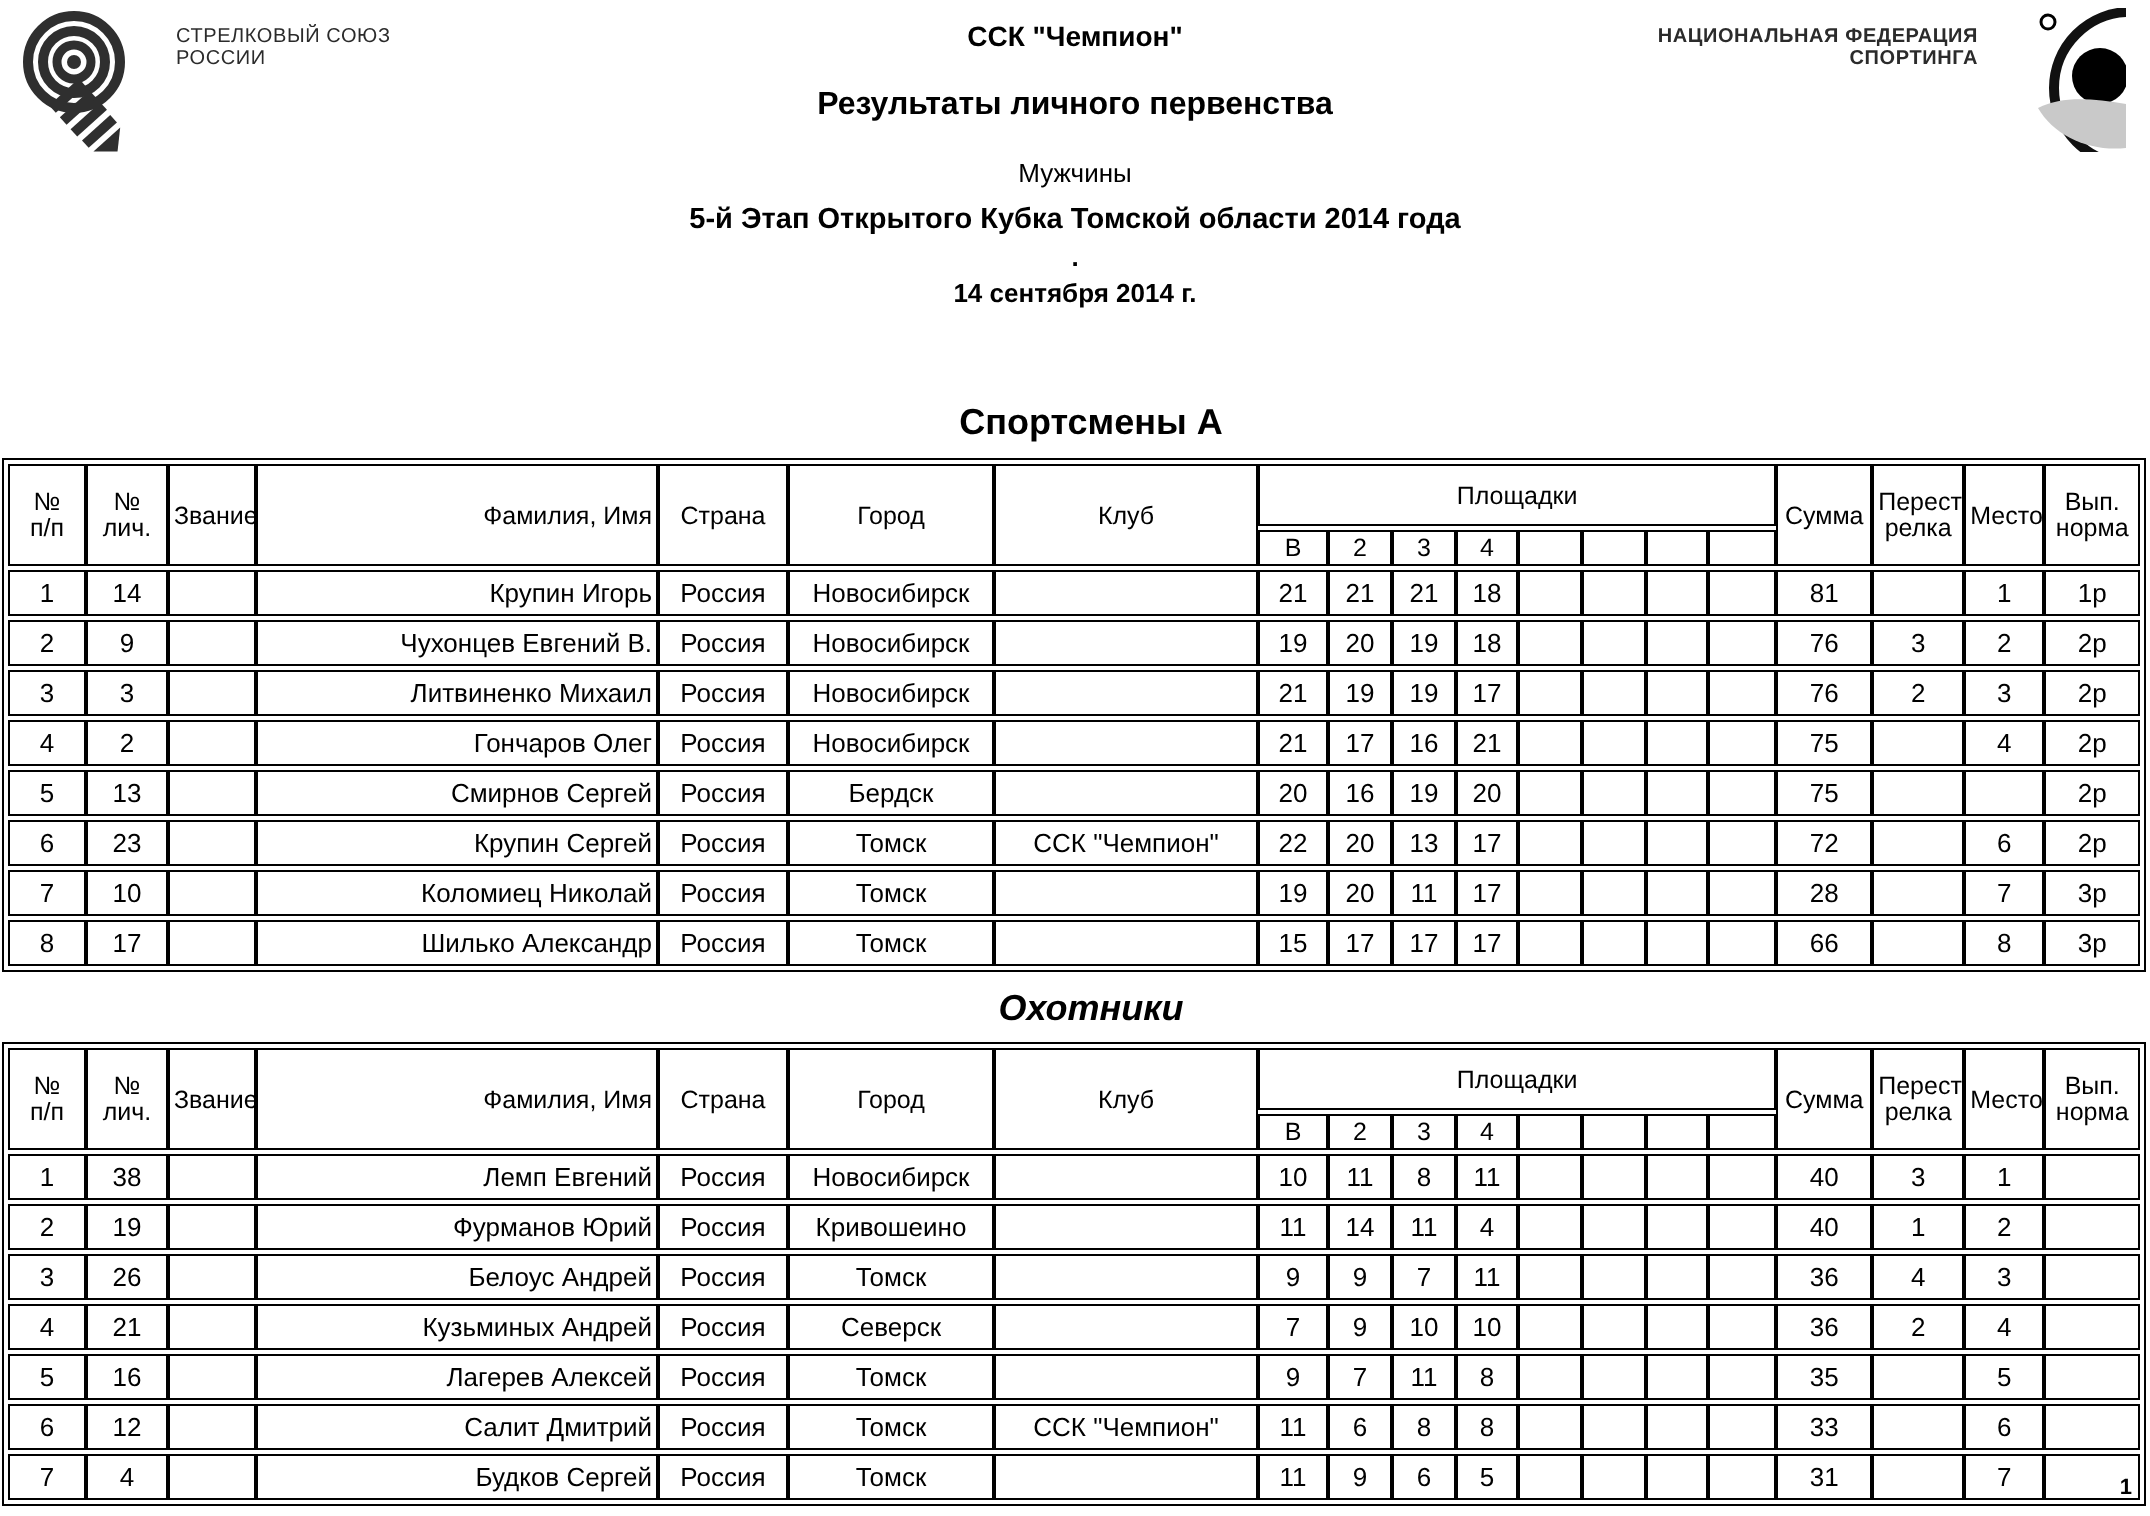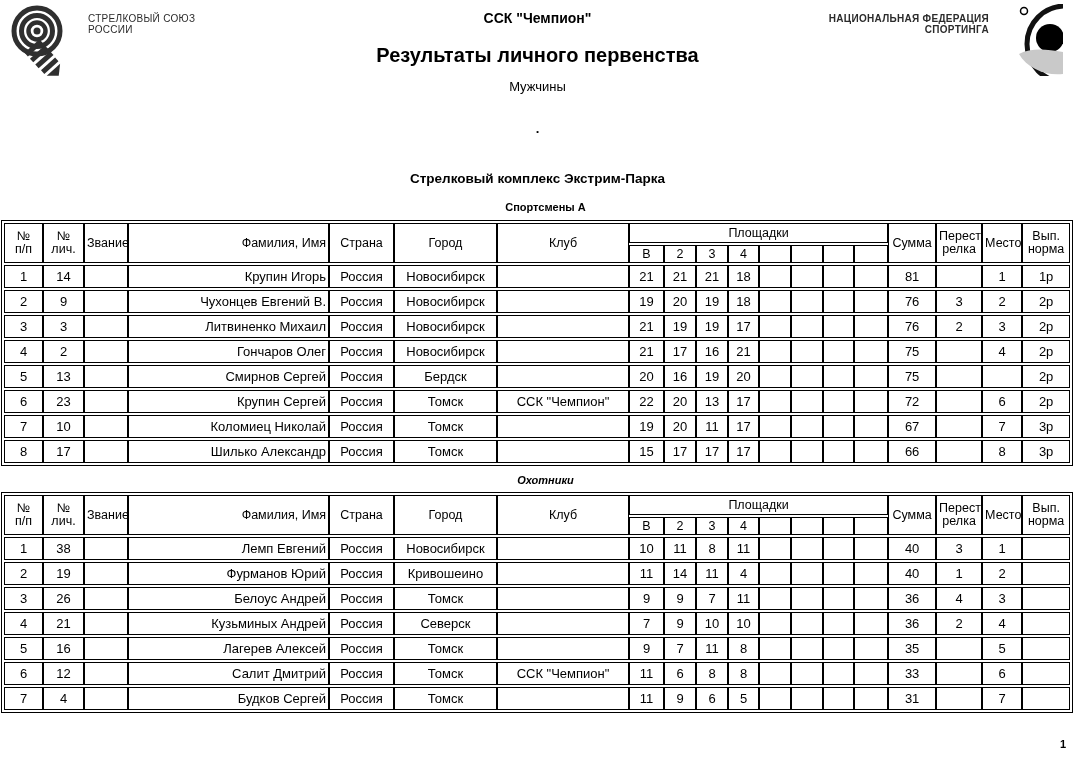--- a/index.html
+++ b/index.html
@@ -10,38 +10,38 @@
   
   .hdr { position:absolute; top:0; left:0; width:1075px; height:198px; }
   .logo-left { position:absolute; left:10px; top:4px; }
   .org-left  { position:absolute; left:88px; top:13px; font-size:10px; line-height:11px;
                color:#2b2b2b; letter-spacing:.3px; }
   .org-right { position:absolute; right:86px; top:13px; font-size:10px; line-height:11px;
                color:#2b2b2b; letter-spacing:.3px; text-align:right;font-weight:bold; }
   .logo-right { position:absolute; left:1013px; top:4px; }
   .t { position:absolute; left:0; right:0; text-align:center; }
   .t-club    { top:10px;  font-size:14px;   font-weight:bold; }
-  .t-results { top:44px;  font-size:20px;   font-weight:bold; }
+  .t-results { top:44px;  font-size:16px;   font-weight:bold; }
   .t-category{ top:79px;  font-size:13px; }
   .t-event   { top:102px; font-size:14.5px; font-weight:bold; }
   .t-dot     { top:121px; font-size:13px;   font-weight:bold; }
   .t-date    { top:139px; font-size:13px;   font-weight:bold; }
   .t-venue   { top:171px; font-size:13.5px; font-weight:bold; }
   
   #sections { position:absolute; top:198px; left:1px; width:1073px; }
-  .section-title { margin:3px 0 7px 0; text-align:center; font-size:11px; font-weight:bold;padding-left:16px; }
+  .section-title { margin:3px 0 7px 0; text-align:center; font-size:18px; font-weight:bold;padding-left:16px; }
   .sec + .sec .section-title { margin-top:8px; margin-bottom:6px;font-style:italic; }
   .twrap { border:1px solid #000; padding:0 2px; width:1072px; box-sizing:border-box; background:#fff; }
   table { width:100%; border-collapse:separate; border-spacing:0 2px; table-layout:fixed; }
   th, td { border:1px solid #000; box-sizing:border-box; overflow:hidden; white-space:nowrap;
            text-align:center; vertical-align:middle; padding:0 2px; }
   th { font-weight:normal; font-size:12.5px; }
   td { font-size:13px; height:23px; }
   th.al, td.al { text-align:right; padding-left:8px; }
-  .hrow1 th.gr { height:20px; }
+  .hrow1 th.gr { height:31px; }
   .hrow2 th { height:18px; }
   .l { display:block; line-height:13px; }
   
   .c-npp{width:39px} .c-nlich{width:41px} .c-zvanie{width:44px} .c-name{width:201px}
   .c-country{width:65px} .c-city{width:103px} .c-club{width:132px}
   .c-p1{width:35px} .c-p2{width:32px} .c-p3{width:32px} .c-p4{width:31px}
   .c-p5{width:32px} .c-p6{width:32px} .c-p7{width:31px} .c-p8{width:34px}
   .c-sum{width:48px} .c-shootoff{width:46px} .c-place{width:40px} .c-norm{width:48px}
   
   .pageno { position:absolute; top:738px; right:9px; font-size:11px; font-weight:bold; }
@@ -68,22 +68,23 @@
   </svg>
 
   <div class="org-left">
     <div>СТРЕЛКОВЫЙ СОЮЗ</div>
     <div>РОССИИ</div>
   </div>
 
   <div class="t t-club">ССК "Чемпион"</div>
   <div class="t t-results">Результаты личного первенства</div>
   <div class="t t-category">Мужчины</div>
+  <div class="t t-event">5-й Этап Открытого Кубка Томской области 2014 года</div>
   <div class="t t-dot">.</div>
-  <div class="t t-venue">Стрелковый комплекс Экстрим-Парка</div>
+  <div class="t t-date">14 сентября 2014 г.</div>
 
   <div class="org-right">
     <div>НАЦИОНАЛЬНАЯ ФЕДЕРАЦИЯ</div>
     <div>СПОРТИНГА</div>
   </div>
 
   <svg class="logo-right" width="50" height="72" viewBox="0 0 50 72">
     <circle cx="52" cy="40" r="38" fill="none" stroke="#111" stroke-width="5"></circle>
     <circle cx="11" cy="7" r="3.5" fill="#fff" stroke="#000" stroke-width="1.5"></circle>
     <circle cx="37" cy="34" r="14" fill="#000"></circle>
@@ -291,21 +292,21 @@
               <td>Томск</td>
               <td></td>
               <td>19</td>
               <td>20</td>
               <td>11</td>
               <td>17</td>
               <td></td>
               <td></td>
               <td></td>
               <td></td>
-              <td>67</td>
+              <td>28</td>
               <td></td>
               <td>7</td>
               <td>3р</td>
             </tr>
             <tr>
               <td>8</td>
               <td>17</td>
               <td></td>
               <td class="al">Шилько Александр</td>
               <td>Россия</td>

